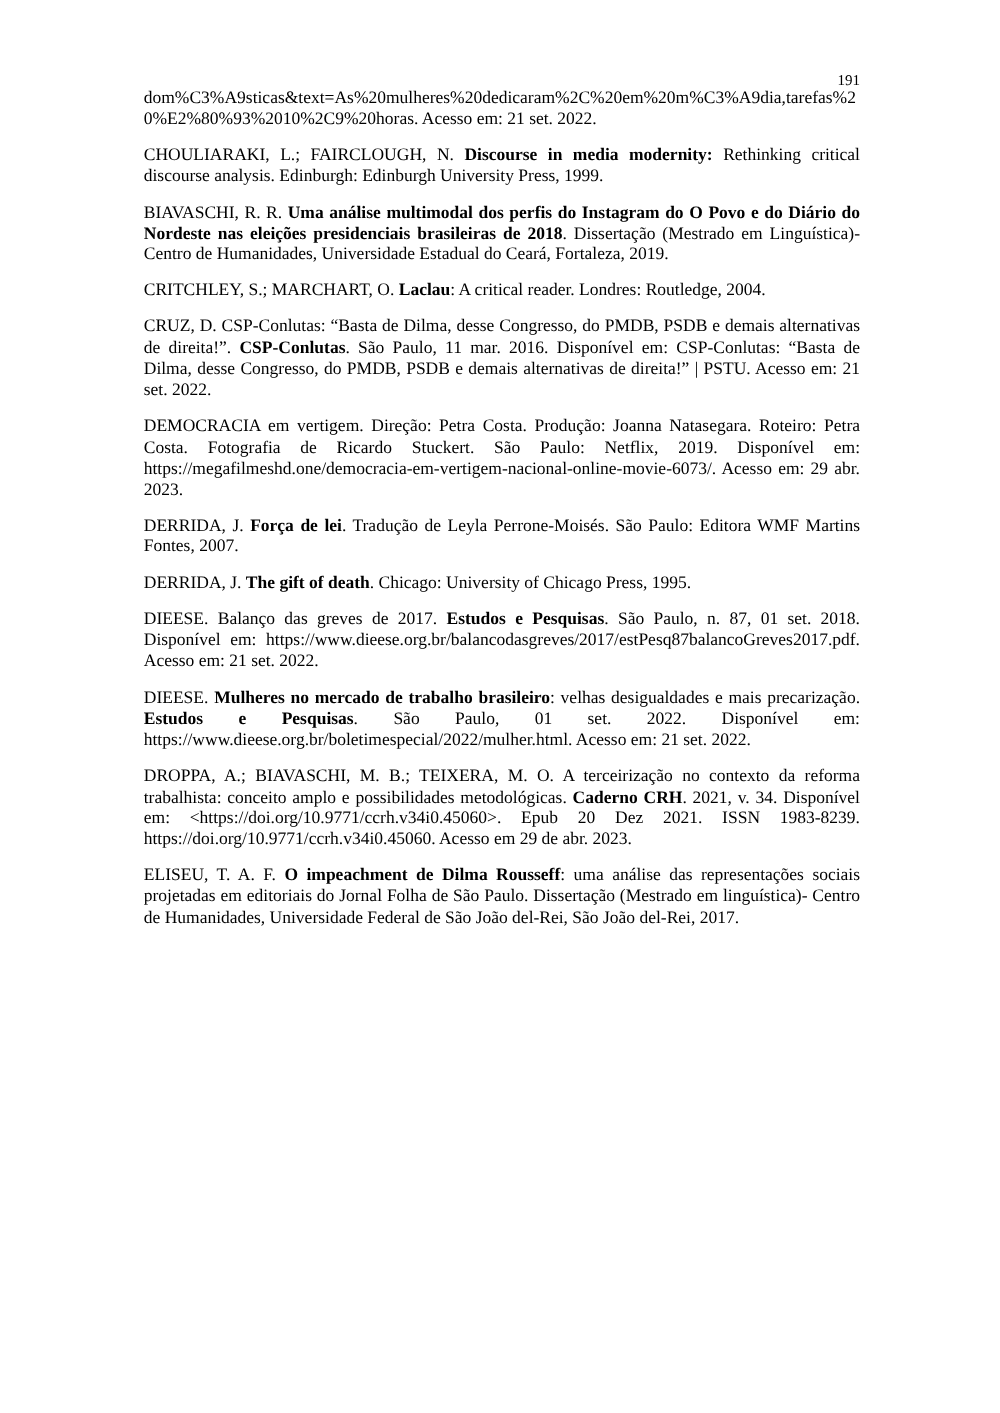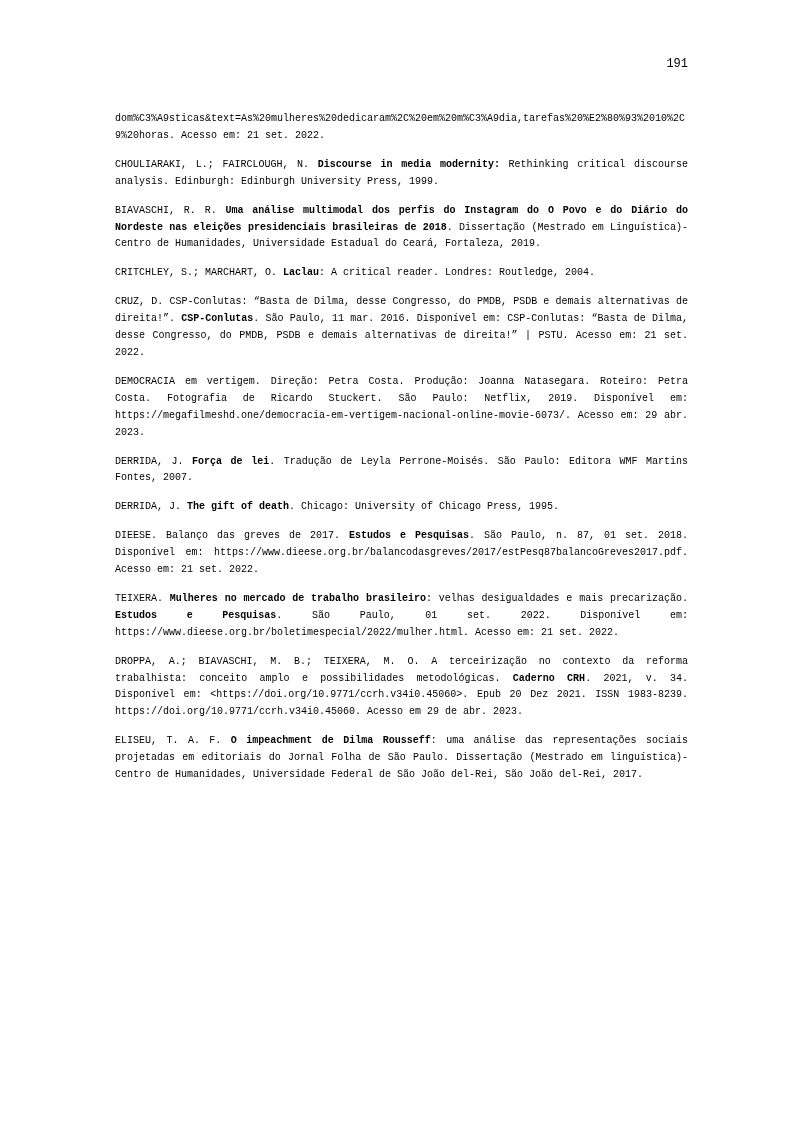--- a/index.html
+++ b/index.html
@@ -13,31 +13,29 @@
     position: relative;
     font-family: "Liberation Serif", "DejaVu Serif", serif;
     color: #000000;
     overflow: hidden;
   }
   .page {
     position: absolute;
     left: 115px;
     top: 0;
     width: 573px;
-    font-family: Liberation Mono, monospace;
   }
   .page-number {
     margin-top: 57px;
     text-align: right;
     font-size: 12px;
     line-height: 14px;
   }
   .references {
-    margin-top: 40px;
-    font-size: 10px;
+    font-size: 14px;
     line-height: 16.9px;
     text-align: justify;
   }
   .ref {
     margin: 0 0 12px 0;
     overflow-wrap: anywhere;
     word-wrap: break-word;
   }
   .ref b {
     font-weight: bold;
@@ -51,17 +49,17 @@
   <div class="references">
       <p class="ref"><span>dom%C3%A9sticas&amp;text=As%20mulheres%20dedicaram%2C%20em%20m%C3%A9dia,tarefas%20%E2%80%93%2010%2C9%20horas. Acesso em: 21 set. 2022.</span></p>
       <p class="ref"><span>CHOULIARAKI, L.; FAIRCLOUGH, N. </span><b>Discourse in media modernity:</b><span> Rethinking critical discourse analysis. Edinburgh: Edinburgh University Press, 1999.</span></p>
       <p class="ref"><span>BIAVASCHI, R. R. </span><b>Uma análise multimodal dos perfis do Instagram do O Povo e do Diário do Nordeste nas eleições presidenciais brasileiras de 2018</b><span>. Dissertação (Mestrado em Linguística)- Centro de Humanidades, Universidade Estadual do Ceará, Fortaleza, 2019.</span></p>
       <p class="ref"><span>CRITCHLEY, S.; MARCHART, O. </span><b>Laclau</b><span>: A critical reader. Londres: Routledge, 2004.</span></p>
       <p class="ref"><span>CRUZ, D. CSP-Conlutas: “Basta de Dilma, desse Congresso, do PMDB, PSDB e demais alternativas de direita!”. </span><b>CSP-Conlutas</b><span>. São Paulo, 11 mar. 2016. Disponível em: CSP-Conlutas: “Basta de Dilma, desse Congresso, do PMDB, PSDB e demais alternativas de direita!” | PSTU. Acesso em: 21 set. 2022.</span></p>
       <p class="ref"><span>DEMOCRACIA em vertigem. Direção: Petra Costa. Produção: Joanna Natasegara. Roteiro: Petra Costa. Fotografia de Ricardo Stuckert. São Paulo: Netflix, 2019. Disponível em: https://megafilmeshd.one/democracia-em-vertigem-nacional-online-movie-6073/. Acesso em: 29 abr. 2023.</span></p>
       <p class="ref"><span>DERRIDA, J. </span><b>Força de lei</b><span>. Tradução de Leyla Perrone-Moisés. São Paulo: Editora WMF Martins Fontes, 2007.</span></p>
       <p class="ref"><span>DERRIDA, J. </span><b>The gift of death</b><span>. Chicago: University of Chicago Press, 1995.</span></p>
       <p class="ref"><span>DIEESE. Balanço das greves de 2017. </span><b>Estudos e Pesquisas</b><span>. São Paulo, n. 87, 01 set. 2018. Disponível em: https://www.dieese.org.br/balancodasgreves/2017/estPesq87balancoGreves2017.pdf. Acesso em: 21 set. 2022.</span></p>
-      <p class="ref"><span>TEIXERA. </span><b>Mulheres no mercado de trabalho brasileiro</b><span>: velhas desigualdades e mais precarização. </span><b>Estudos e Pesquisas</b><span>. São Paulo, 01 set. 2022. Disponível em: https://www.dieese.org.br/boletimespecial/2022/mulher.html. Acesso em: 21 set. 2022.</span></p>
+      <p class="ref"><span>DIEESE. </span><b>Mulheres no mercado de trabalho brasileiro</b><span>: velhas desigualdades e mais precarização. </span><b>Estudos e Pesquisas</b><span>. São Paulo, 01 set. 2022. Disponível em: https://www.dieese.org.br/boletimespecial/2022/mulher.html. Acesso em: 21 set. 2022.</span></p>
       <p class="ref"><span>DROPPA, A.; BIAVASCHI, M. B.; TEIXERA, M. O. A terceirização no contexto da reforma trabalhista: conceito amplo e possibilidades metodológicas. </span><b>Caderno CRH</b><span>. 2021, v. 34. Disponível em: &lt;https://doi.org/10.9771/ccrh.v34i0.45060&gt;. Epub 20 Dez 2021. ISSN 1983-8239. https://doi.org/10.9771/ccrh.v34i0.45060. Acesso em 29 de abr. 2023.</span></p>
       <p class="ref"><span>ELISEU, T. A. F. </span><b>O impeachment de Dilma Rousseff</b><span>: uma análise das representações sociais projetadas em editoriais do Jornal Folha de São Paulo. Dissertação (Mestrado em linguística)- Centro de Humanidades, Universidade Federal de São João del-Rei, São João del-Rei, 2017.</span></p>
     </div>
 </div>
 
 </body></html>

